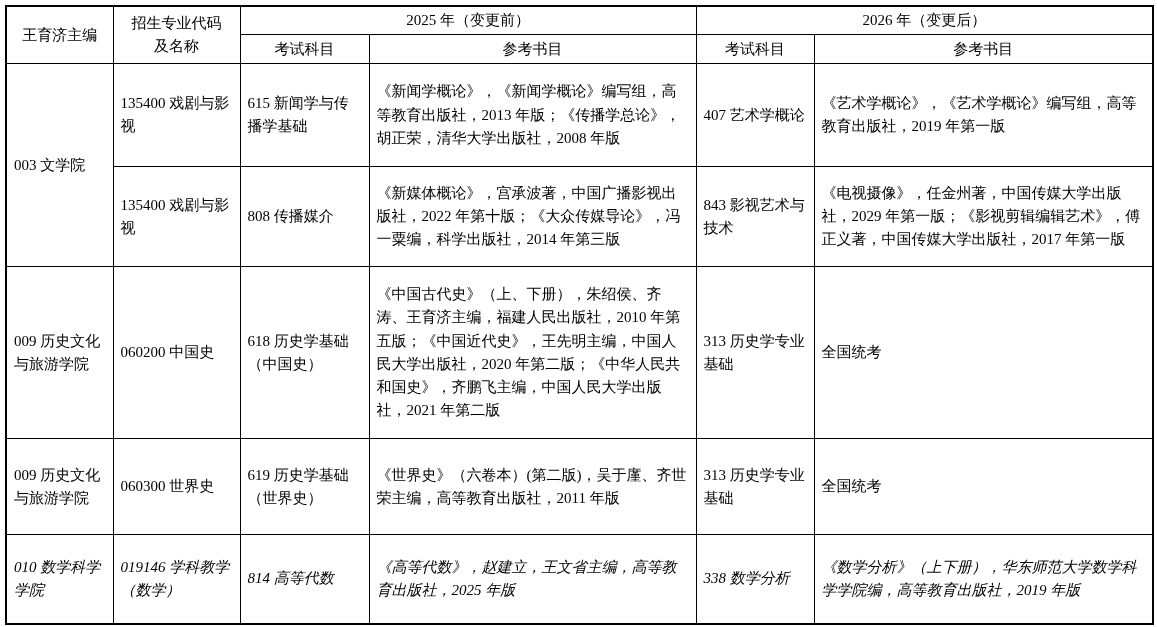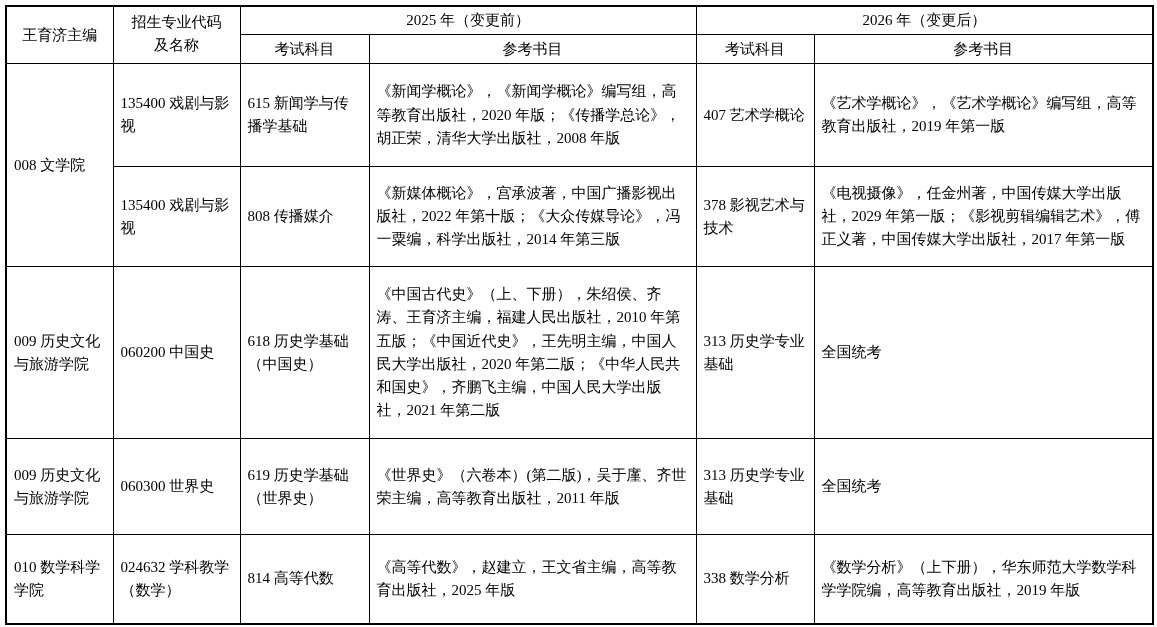--- a/index.html
+++ b/index.html
@@ -35,37 +35,36 @@
     word-break: break-all;
   }
   .doc-table th {
     text-align: center;
   }
   .doc-table td {
     text-align: left;
   }
   .hdr-major {
     white-space: pre-line;
-    font-family: Liberation Mono, monospace;
   }
   
   .w-college { width: 107px; }
   .w-major   { width: 127px; }
   .w-exam25  { width: 129px; }
   .w-ref25   { width: 327px; }
   .w-exam26  { width: 118px; }
   .w-ref26   { width: 339px; }
   
   .rh-h1 { height: 28px; }
   .rh-h2 { height: 29px; }
   .rh-1  { height: 103px; }
   .rh-2  { height: 100px; }
   .rh-3  { height: 172px; }
   .rh-4  { height: 96px; }
-  .rh-5  { height: 89px; }
+  .rh-5  { height: 89px; font-style: italic; }
 </style>
 </head>
 <body>
 
 <div class="page">
   <table class="doc-table">
     <colgroup>
       <col class="w-college">
         <col class="w-major">
         <col class="w-exam25">
@@ -83,53 +82,53 @@
       </tr>
       <tr class="rh-h2">
         <th>考试科目</th>
         <th>参考书目</th>
         <th>考试科目</th>
         <th>参考书目</th>
       </tr>
     </thead>
     <tbody>
       <tr class="rh-1">
-        <td rowspan="2">008 文学院</td>
+        <td rowspan="2">003 文学院</td>
         <td>135400 戏剧与影视</td>
         <td>615 新闻学与传播学基础</td>
-        <td>《新闻学概论》，《新闻学概论》编写组，高等教育出版社，2020 年版；《传播学总论》，胡正荣，清华大学出版社，2008 年版</td>
+        <td>《新闻学概论》，《新闻学概论》编写组，高等教育出版社，2013 年版；《传播学总论》，胡正荣，清华大学出版社，2008 年版</td>
         <td>407 艺术学概论</td>
         <td>《艺术学概论》，《艺术学概论》编写组，高等教育出版社，2019 年第一版</td>
       </tr>
       <tr class="rh-2">
         <td>135400 戏剧与影视</td>
         <td>808 传播媒介</td>
         <td>《新媒体概论》，宫承波著，中国广播影视出版社，2022 年第十版；《大众传媒导论》，冯一粟编，科学出版社，2014 年第三版</td>
-        <td>378 影视艺术与技术</td>
+        <td>843 影视艺术与技术</td>
         <td>《电视摄像》，任金州著，中国传媒大学出版社，2029 年第一版；《影视剪辑编辑艺术》，傅正义著，中国传媒大学出版社，2017 年第一版</td>
       </tr>
       <tr class="rh-3">
         <td>009 历史文化与旅游学院</td>
         <td>060200 中国史</td>
         <td>618 历史学基础（中国史）</td>
         <td>《中国古代史》（上、下册），朱绍侯、齐涛、王育济主编，福建人民出版社，2010 年第五版；《中国近代史》，王先明主编，中国人民大学出版社，2020 年第二版；《中华人民共和国史》，齐鹏飞主编，中国人民大学出版社，2021 年第二版</td>
         <td>313 历史学专业基础</td>
         <td>全国统考</td>
       </tr>
       <tr class="rh-4">
         <td>009 历史文化与旅游学院</td>
         <td>060300 世界史</td>
         <td>619 历史学基础（世界史）</td>
         <td>《世界史》（六卷本）(第二版)，吴于廑、齐世荣主编，高等教育出版社，2011 年版</td>
         <td>313 历史学专业基础</td>
         <td>全国统考</td>
       </tr>
       <tr class="rh-5">
         <td>010 数学科学学院</td>
-        <td>024632 学科教学（数学）</td>
+        <td>019146 学科教学（数学）</td>
         <td>814 高等代数</td>
         <td>《高等代数》，赵建立，王文省主编，高等教育出版社，2025 年版</td>
         <td>338 数学分析</td>
         <td>《数学分析》（上下册），华东师范大学数学科学学院编，高等教育出版社，2019 年版</td>
       </tr>
     </tbody>
   </table>
 </div>
 
 </body></html>

